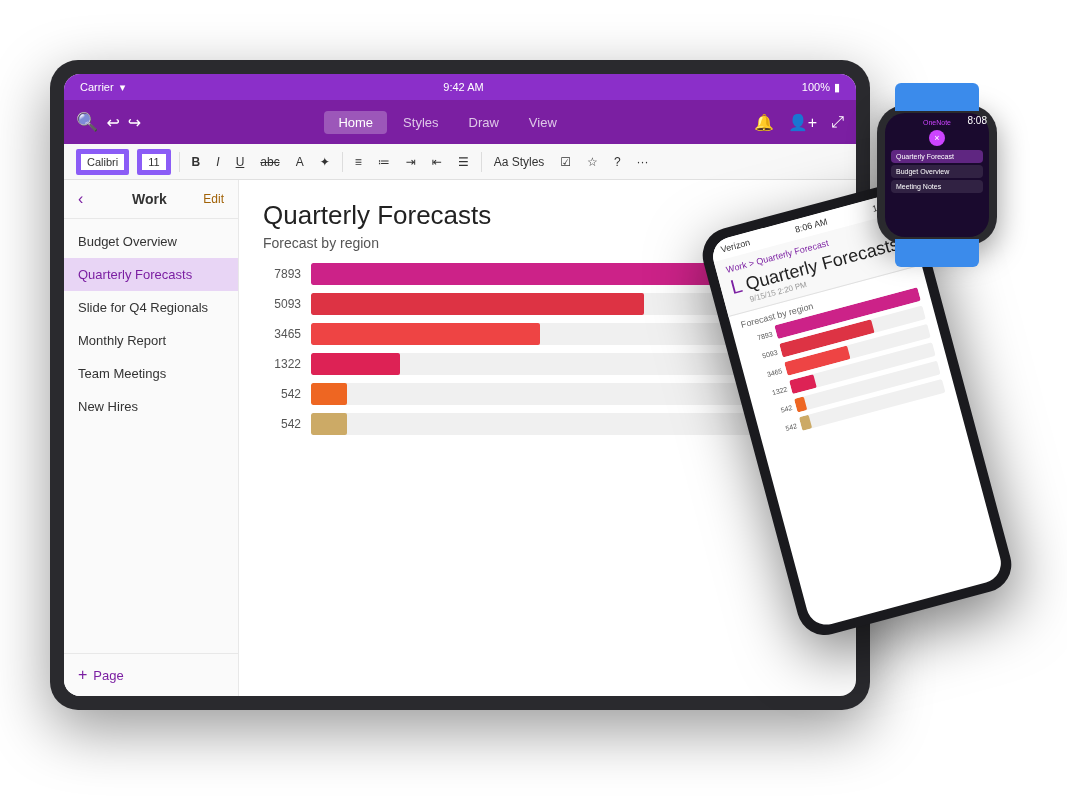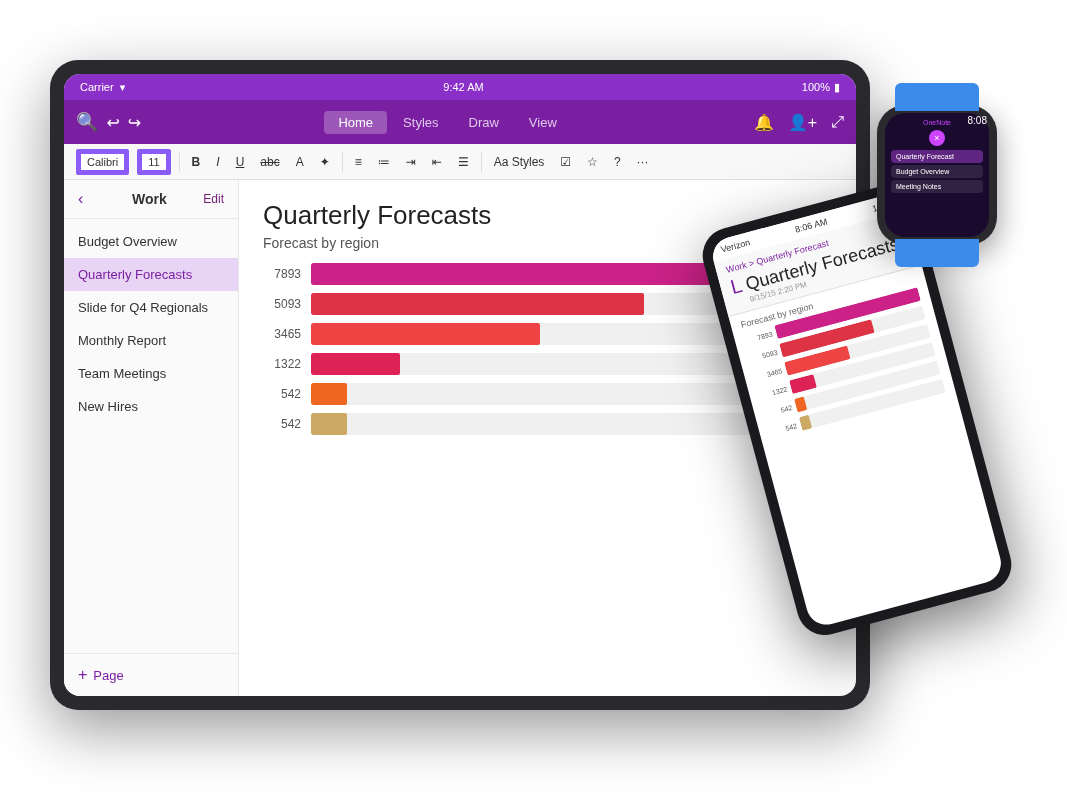--- a/index.html
+++ b/index.html
@@ -161,21 +161,21 @@
     }
 
     .sidebar-title {
       font-size: 14px;
       font-weight: 600;
       color: #333;
       margin-left: 12px;
     }
 
     .sidebar-edit {
-      color: #701a75;
+      color: #a16207;
       font-size: 12px;
     }
 
     .sidebar-items {
       flex: 1;
       padding: 6px 0;
     }
 
     .sidebar-item {
       padding: 9px 14px;

